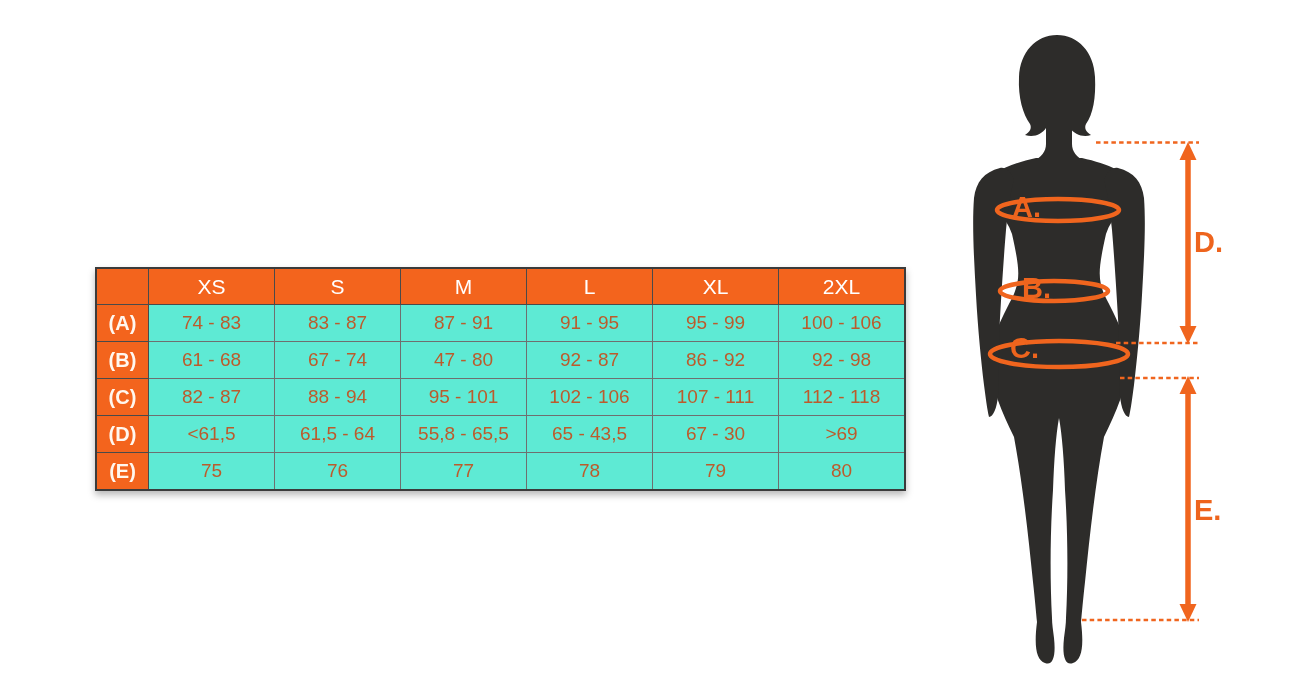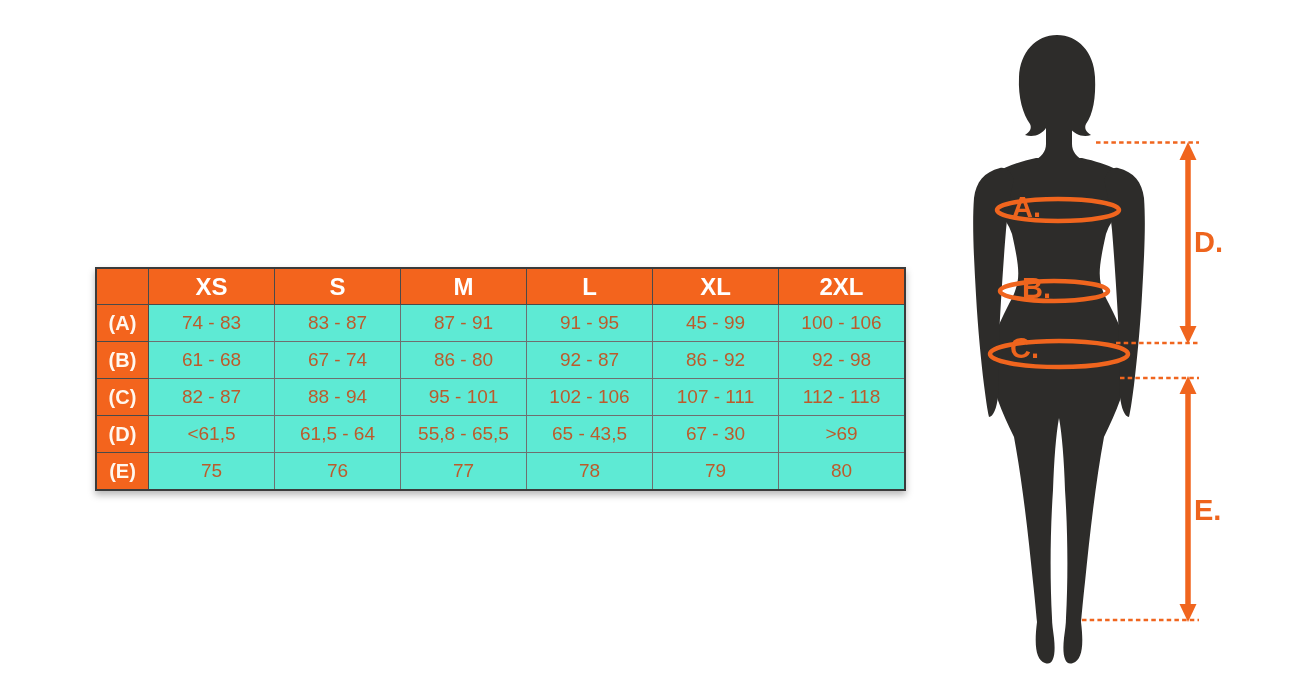--- a/index.html
+++ b/index.html
@@ -15,21 +15,21 @@
     background:#fff;
   }
   table.size-table th,table.size-table td{
     border:1px solid #6f6f6f;
     text-align:center;vertical-align:middle;
     padding:0;
   }
   table.size-table{border:2px solid #3b3b3b;}
   table.size-table thead th{
     background:#F3641D;color:#ffffff;
-    font-weight:bold;font-size:24px;height:35px;
+    font-weight:normal;font-size:21px;height:35px;
     border-color:#4a4a4a;
     text-align:center;
   }
   table.size-table th.corner{background:#F3641D;border-color:#4a4a4a;}
   table.size-table tbody th.rowlabel{
     background:#F3641D;color:#fff7ef;
     font-weight:600;font-size:20px;
     border-color:#4a4a4a;
     width:51px;
   }
@@ -64,28 +64,28 @@
         <th>2XL</th>
       </tr>
     </thead>
     <tbody>
       <tr>
         <th class="rowlabel">(A)</th>
         <td>74 - 83</td>
         <td>83 - 87</td>
         <td>87 - 91</td>
         <td>91 - 95</td>
-        <td>45 - 99</td>
+        <td>95 - 99</td>
         <td>100 - 106</td>
       </tr>
       <tr>
         <th class="rowlabel">(B)</th>
         <td>61 - 68</td>
         <td>67 - 74</td>
-        <td>86 - 80</td>
+        <td>47 - 80</td>
         <td>92 - 87</td>
         <td>86 - 92</td>
         <td>92 - 98</td>
       </tr>
       <tr>
         <th class="rowlabel">(C)</th>
         <td>82 - 87</td>
         <td>88 - 94</td>
         <td>95 - 101</td>
         <td>102 - 106</td>

